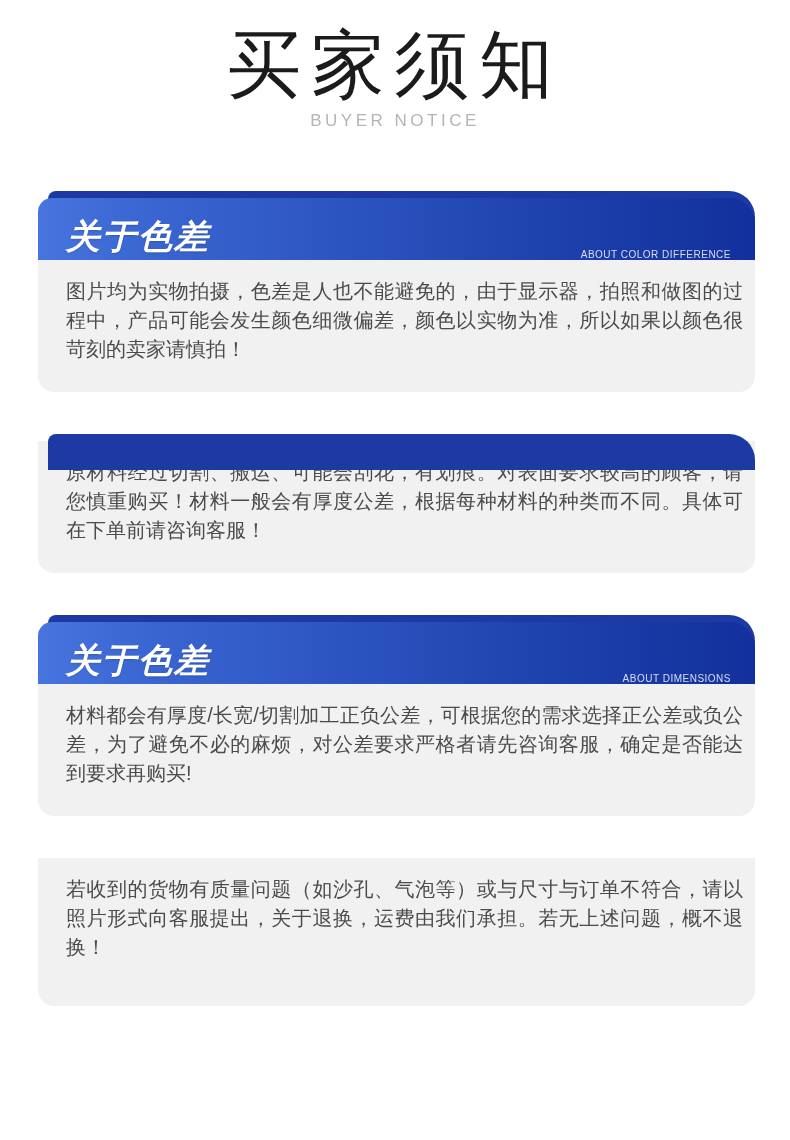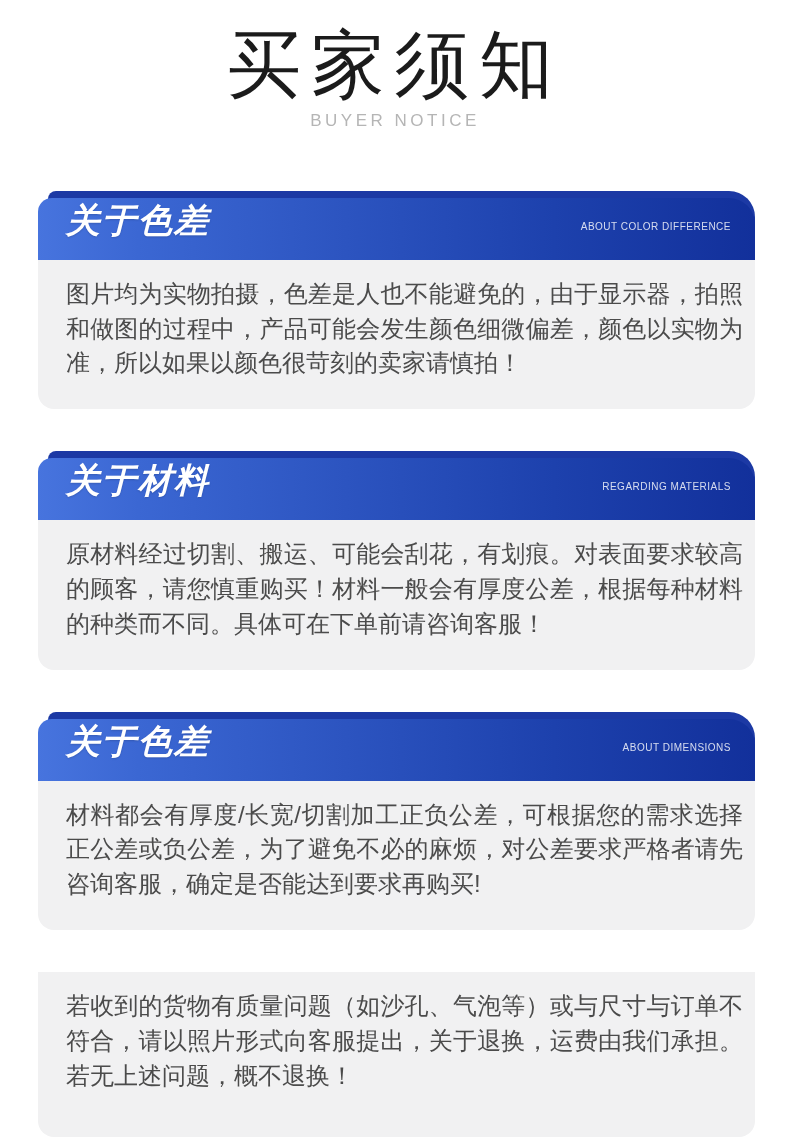--- a/index.html
+++ b/index.html
@@ -49,21 +49,21 @@
     height: 36px;
     background: #1c39a4;
     border-radius: 8px 26px 0 0;
   }
   .front-bar {
     position: relative;
     height: 62px;
     background: linear-gradient(90deg, #4774de 0%, #3b67d3 14%, #1d41ad 72%, #12309b 100%);
     border-radius: 14px 26px 0 0;
     display: flex;
-    align-items: flex-start;
+    align-items: flex-end;
     justify-content: space-between;
     padding: 0 24px 0 28px;
   }
   .sec-title {
     font-size: 34px;
     font-weight: bold;
     font-style: italic;
     color: #ffffff;
     letter-spacing: 2px;
     text-shadow: 0 1px 2px rgba(0,0,0,0.15);
@@ -72,21 +72,21 @@
     font-size: 10px;
     color: rgba(255,255,255,0.82);
     letter-spacing: 0.5px;
     white-space: nowrap;
     margin-top: 23px;
   }
   .sec-body {
     background: #f1f1f2;
     border-radius: 0 0 16px 16px;
     padding: 17px 12px 28px 28px;
-    font-size: 24px;
+    font-size: 20px;
     line-height: 1.45;
     color: #4b4b4b;
     text-align: justify;
   }
   .section:nth-child(4) .sec-body { padding-bottom: 44px; }
 </style>
 </head>
 <body>
 
 <div class="page">
@@ -105,24 +105,20 @@
           <span class="sec-title">关于色差</span>
           <span class="sec-title-en">ABOUT COLOR DIFFERENCE</span>
         </div>
       </div>
       <div class="sec-body">图片均为实物拍摄，色差是人也不能避免的，由于显示器，拍照和做图的过程中，产品可能会发生颜色细微偏差，颜色以实物为准，所以如果以颜色很苛刻的卖家请慎拍！</div>
     </div>
 
     <div class="section">
       <div class="sec-head">
         <div class="back-bar"></div>
-        <div class="front-bar">
-          <span class="sec-title">关于材料</span>
-          <span class="sec-title-en">REGARDING MATERIALS</span>
-        </div>
       </div>
       <div class="sec-body">原材料经过切割、搬运、可能会刮花，有划痕。对表面要求较高的顾客，请您慎重购买！材料一般会有厚度公差，根据每种材料的种类而不同。具体可在下单前请咨询客服！</div>
     </div>
 
     <div class="section">
       <div class="sec-head">
         <div class="back-bar"></div>
         <div class="front-bar">
           <span class="sec-title">关于色差</span>
           <span class="sec-title-en">ABOUT DIMENSIONS</span>

